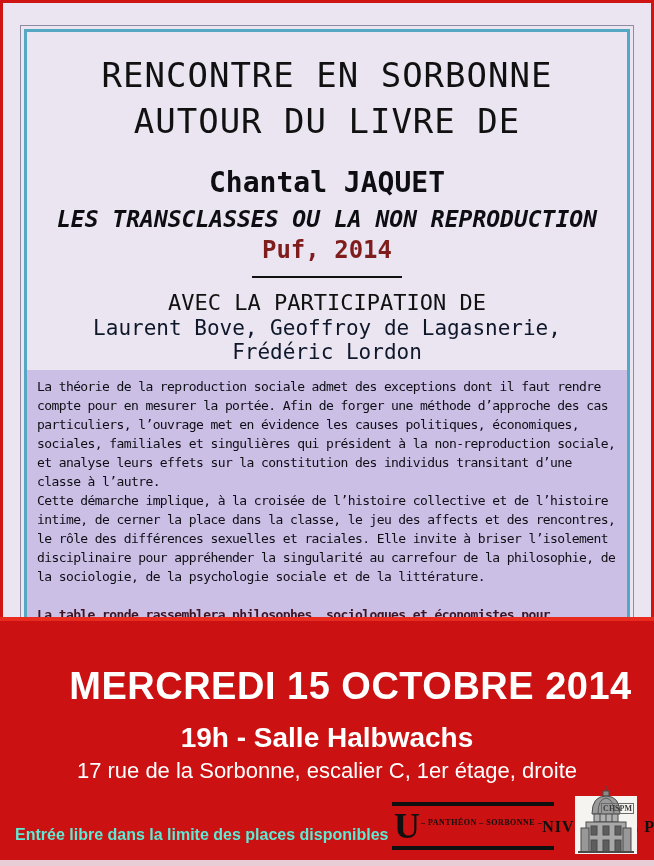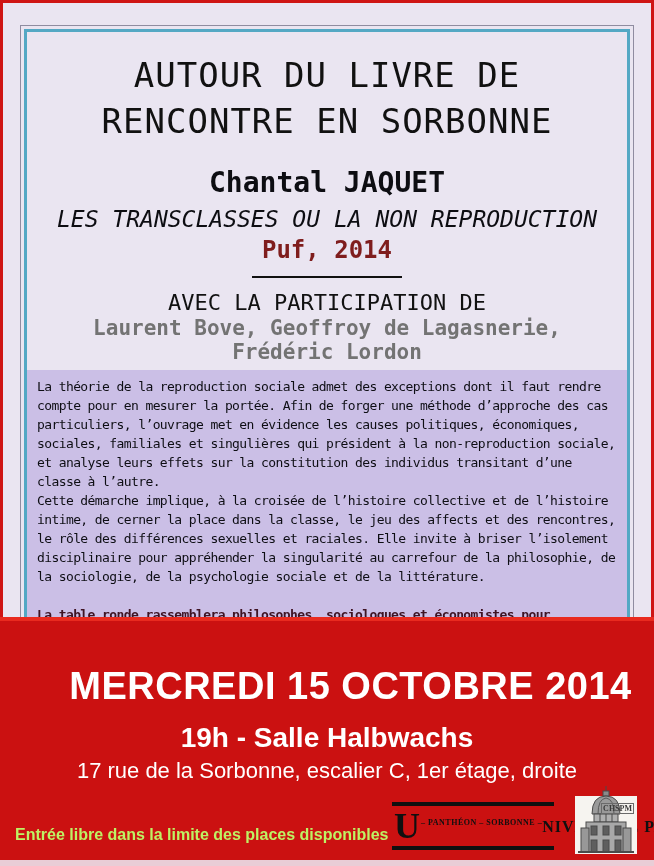--- a/index.html
+++ b/index.html
@@ -27,25 +27,25 @@
   .inner-box-teal {
     width: 100%; height: 100%;
     border: 3px solid #54a8c4;
     display: flex;
     flex-direction: column;
     overflow: hidden;
   }
   .title-block { text-align: center; margin-top: 20px; color: #111; }
   .title-line { font-size: 34px; line-height: 46px; letter-spacing: 1px; font-weight: 400; }
   .author { text-align: center; margin-top: 24px; font-size: 28px; line-height: 30px; font-weight: 700; color: #0d0d12; }
-  .book-title { text-align: center; margin-top: 8px; font-size: 23px; line-height: 26px; font-weight: 400; font-style: italic; color: #0d0d12; }
+  .book-title { text-align: center; margin-top: 8px; font-size: 23px; line-height: 26px; font-weight: 700; font-style: italic; color: #0d0d12; }
   .publisher { text-align: center; margin-top: 4px; font-size: 24px; line-height: 28px; font-weight: 700; color: #7f1d1d; }
   .separator { width: 150px; border: 0; border-top: 2px solid #111; margin: 12px auto 0 auto; }
   .participation-heading { text-align: center; margin-top: 12px; font-size: 22px; line-height: 26px; color: #111; }
-  .names { text-align: center; font-size: 21px; line-height: 24px; color: #737373; font-weight: bold; }
+  .names { text-align: center; font-size: 21px; line-height: 24px; color: #0f172a; }
   .desc-panel {
     margin-top: 6px;
     flex: 1 1 auto;
     background: #cbbfe6;
     padding: 7px 10px;
     font-size: 13px;
     line-height: 19px;
     letter-spacing: -0.6px;
     color: #0e0e14;
   }
@@ -66,21 +66,21 @@
     font-family: "Liberation Sans", sans-serif;
     text-align: center;
   }
   .banner-date { margin-top: 44px; font-size: 38px; line-height: 42px; font-weight: 700; letter-spacing: 0.5px; padding-left: 47px; }
   .banner-venue { margin-top: 15px; font-size: 28px; line-height: 32px; font-weight: 700; }
   .banner-address { margin-top: 4px; font-size: 22px; line-height: 26px; font-weight: 400; }
   .admission {
     position: absolute;
     left: 15px; bottom: 16px;
     font-size: 16px; font-weight: 700;
-    color: #bef264;
+    color: #5eead4;
     text-align: left;
   }
   .bottom-strip {
     position: absolute;
     left: 0; right: 0; bottom: 0; height: 6px;
     background: #e9cdd6;
     z-index: 3;
   }
   
   .paris1-logo {
@@ -121,22 +121,22 @@
 </head>
 <body>
 
 <div class="page">
   <div class="page-bg"></div>
 
   <div class="inner-box">
     <div class="inner-box-teal">
 
       <div class="title-block">
+        <div class="title-line">RENCONTRE EN SORBONNE</div>
         <div class="title-line">AUTOUR DU LIVRE DE</div>
-        <div class="title-line">RENCONTRE EN SORBONNE</div>
       </div>
 
       <div class="author">Chantal JAQUET</div>
       <div class="book-title">LES TRANSCLASSES OU LA NON REPRODUCTION</div>
       <div class="publisher">Puf, 2014</div>
 
       <hr class="separator">
 
       <div class="participation-heading">AVEC LA PARTICIPATION DE</div>
       <div class="names">Laurent Bove, Geoffroy de Lagasnerie,</div>

